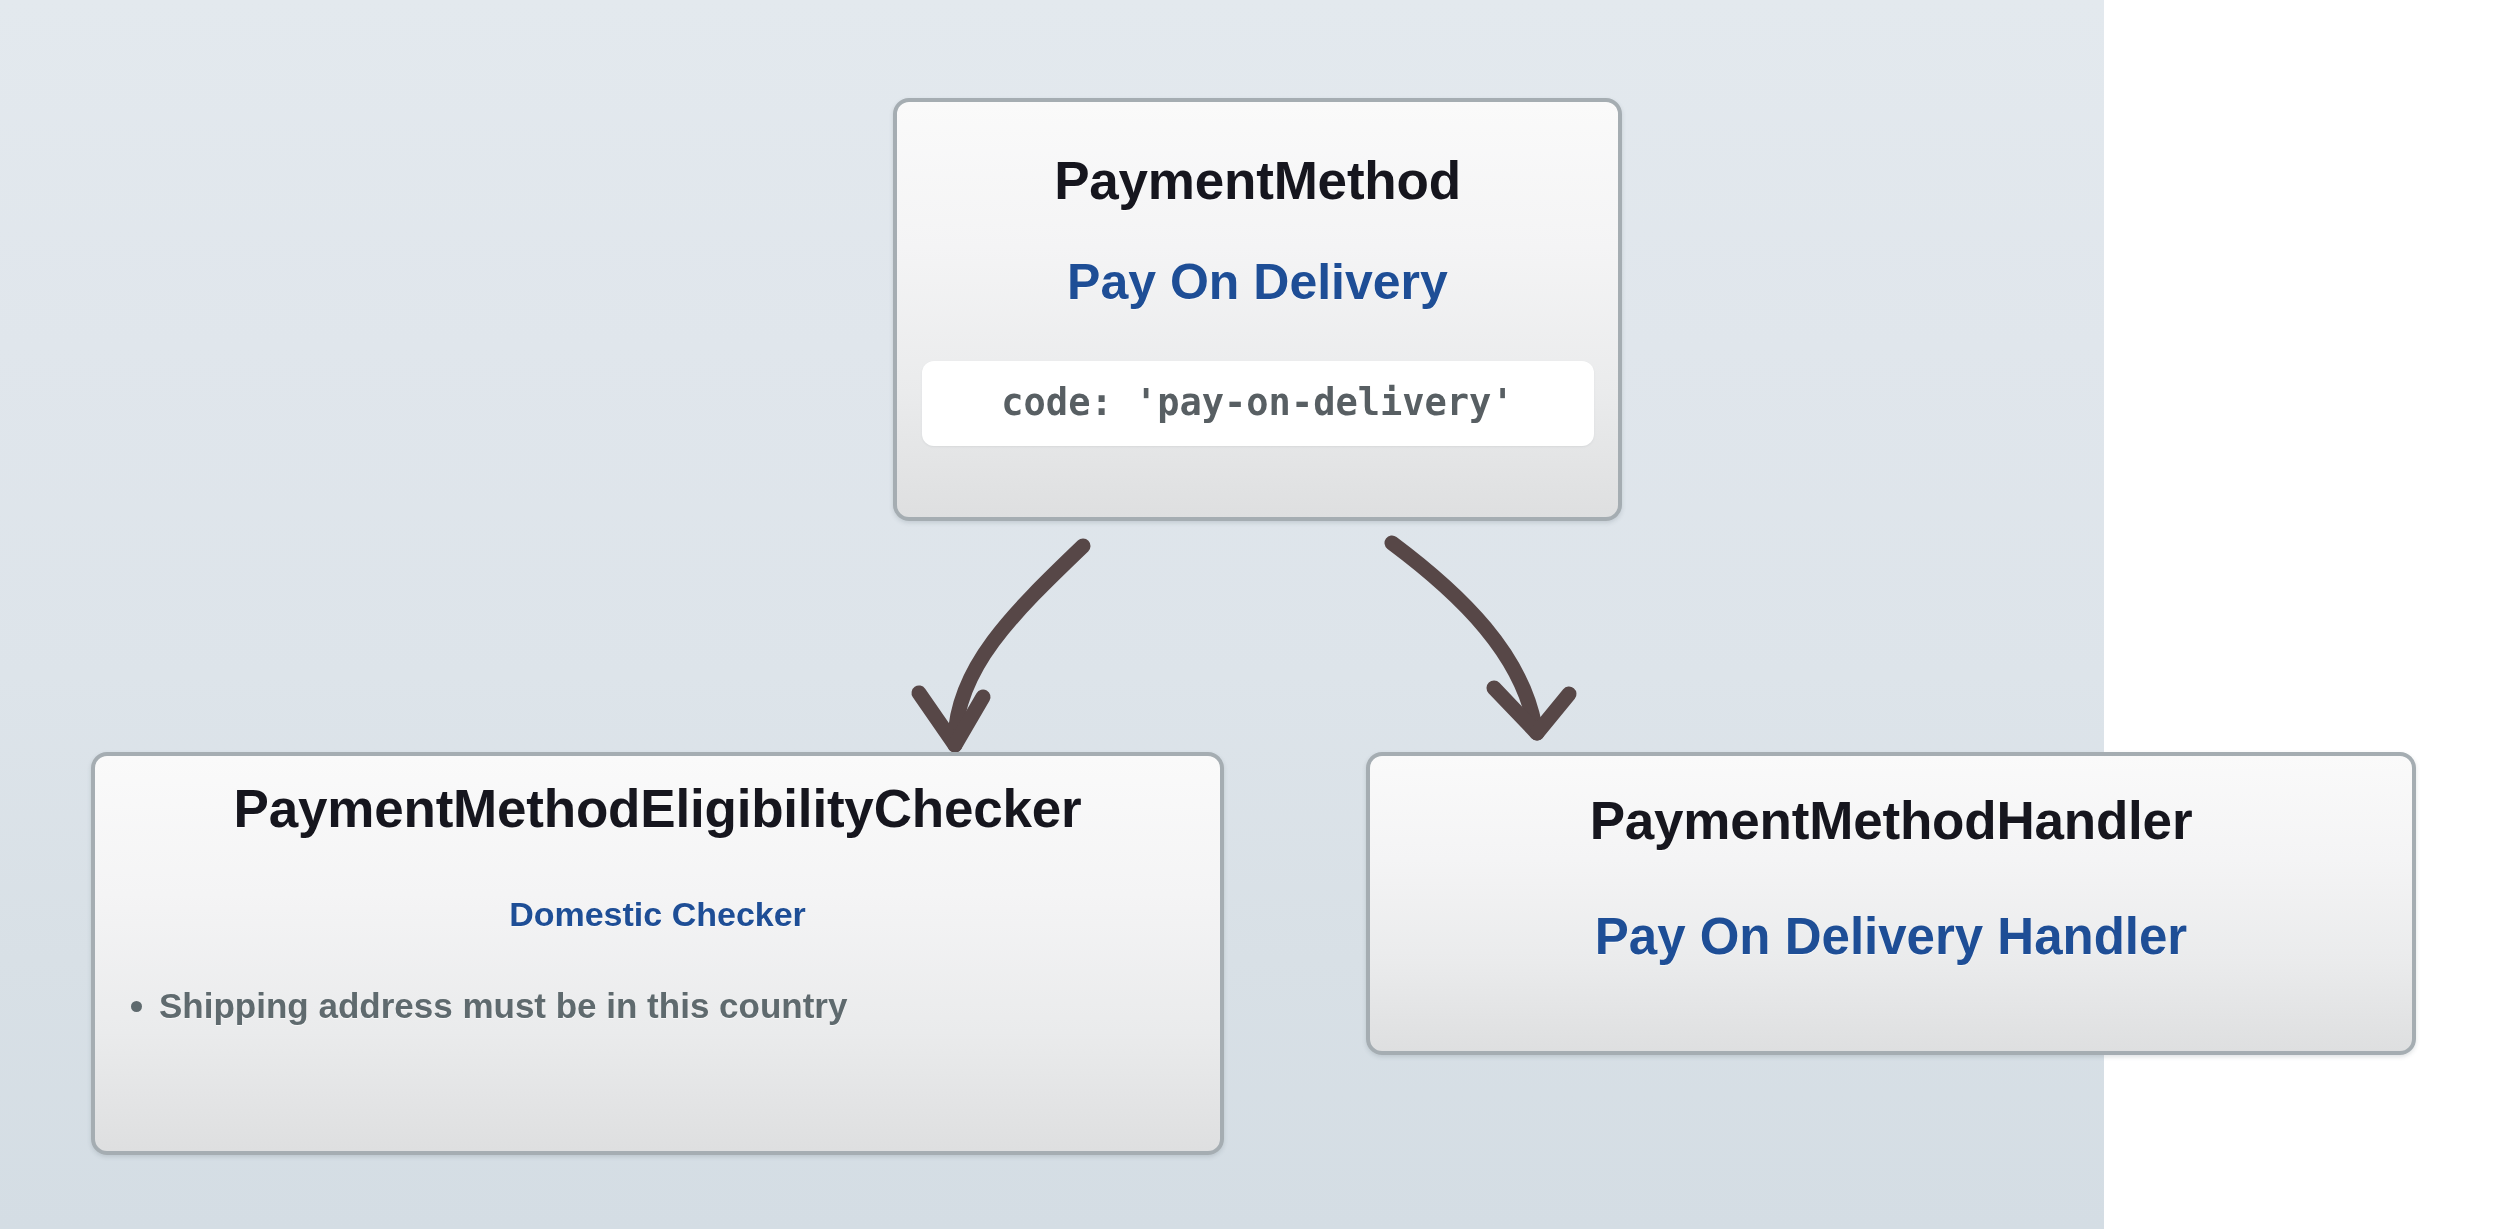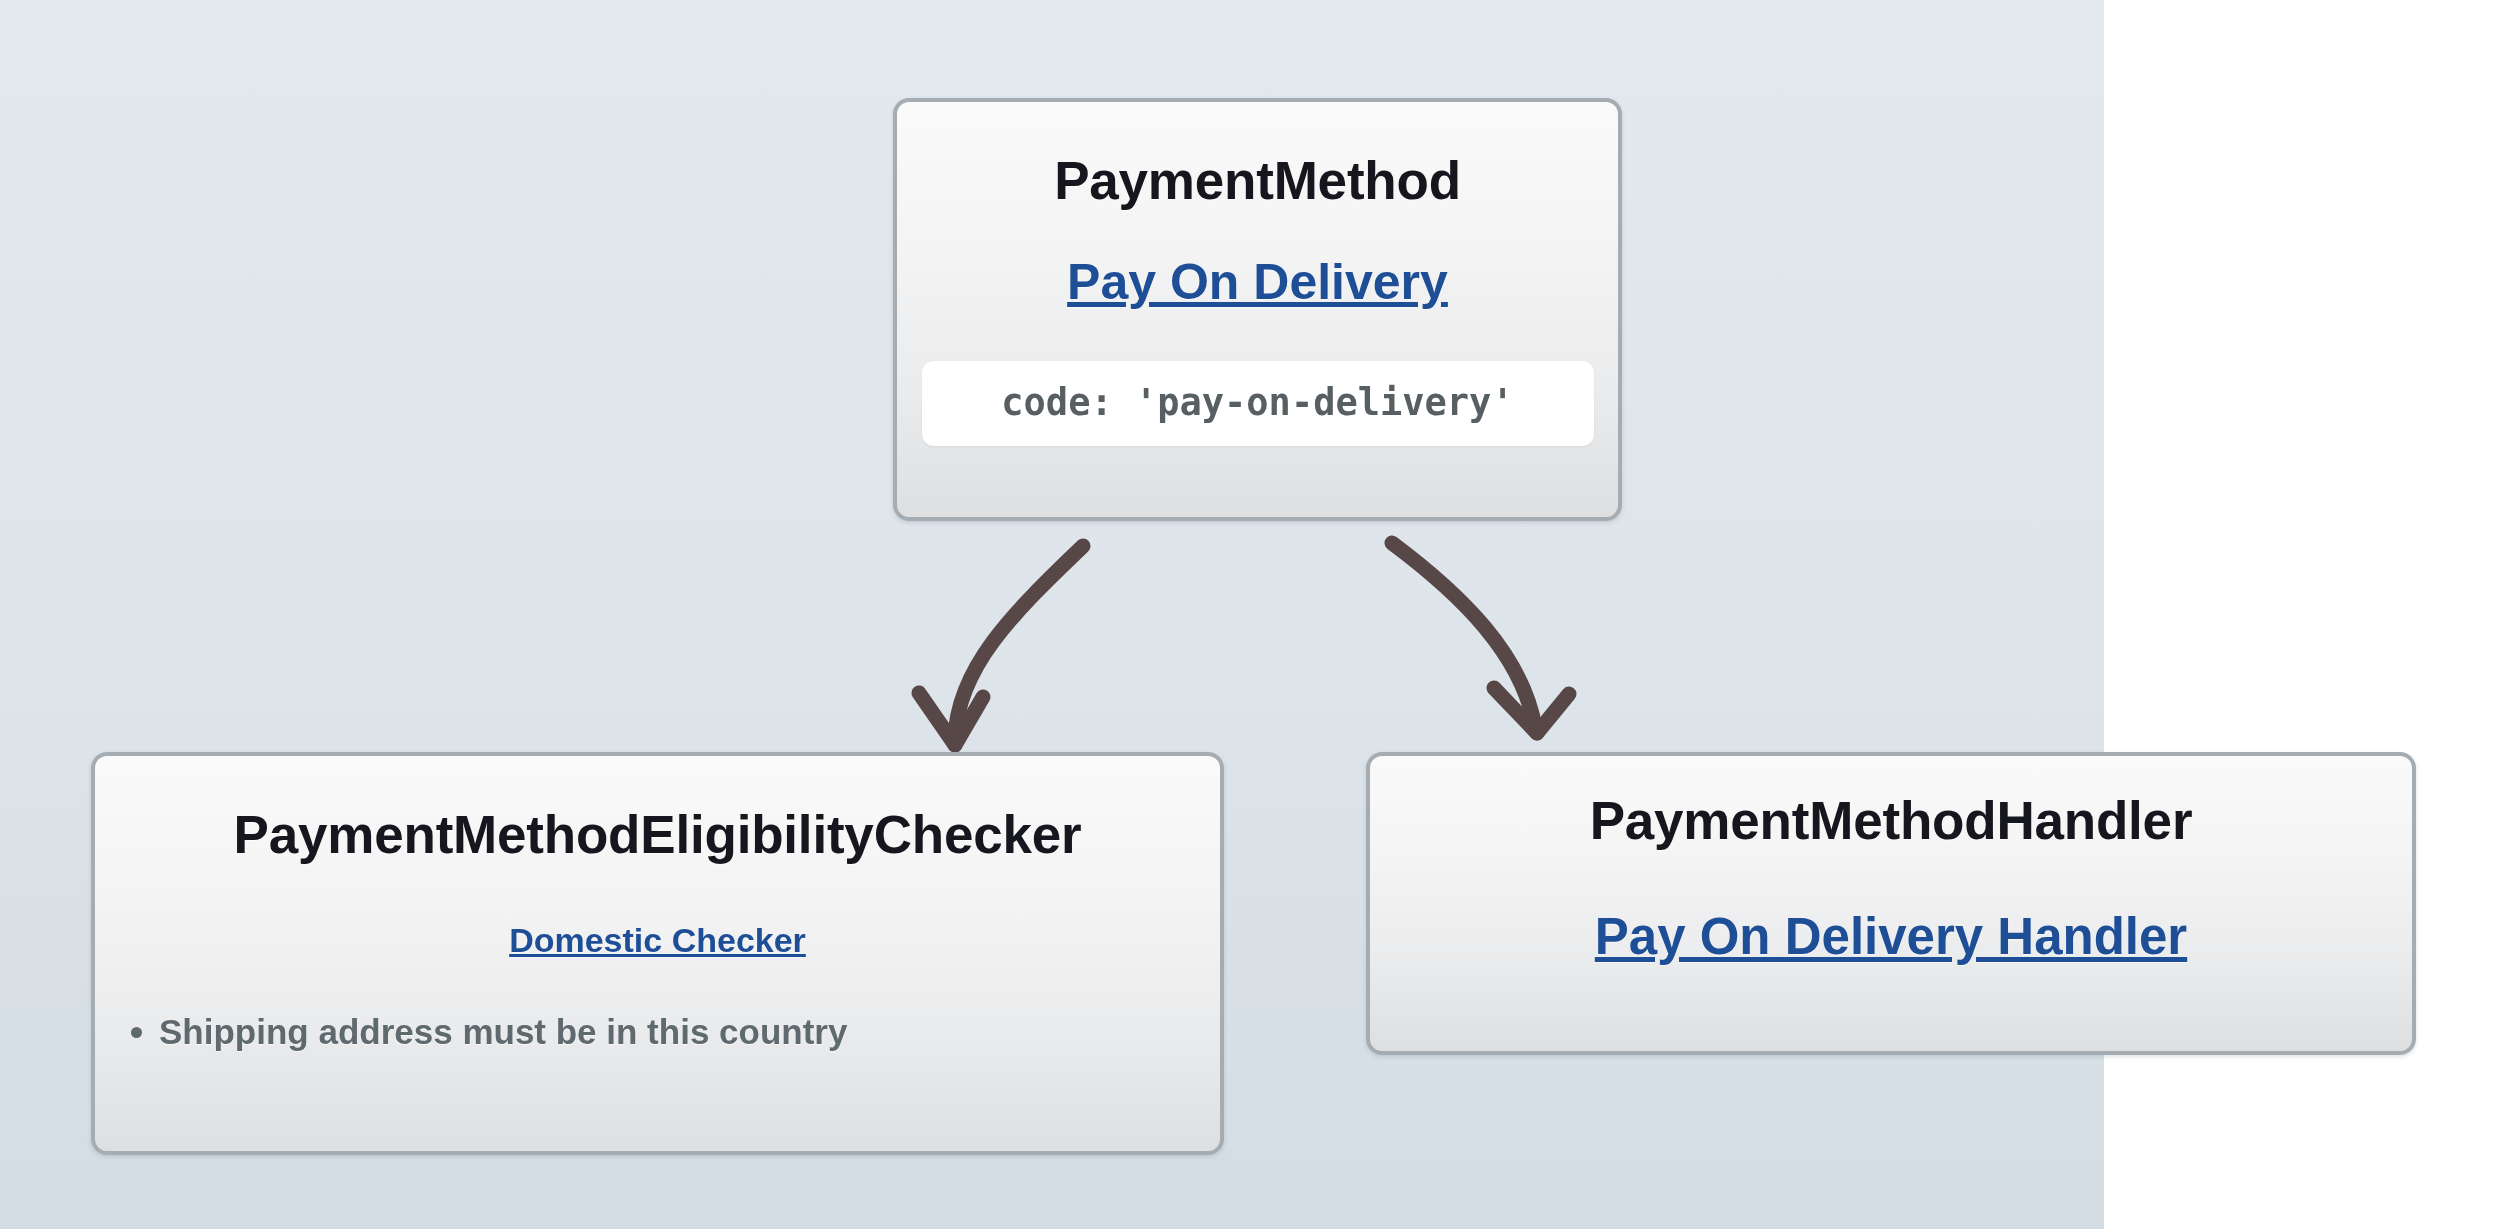--- a/index.html
+++ b/index.html
@@ -61,21 +61,20 @@
     white-space: nowrap;
     text-shadow: 0 1px 0 rgba(255,255,255,0.7);
   }
 
   .node-subtitle {
     color: #1e4e96;
     font-weight: bold;
     text-align: center;
     white-space: nowrap;
     text-shadow: 0 1px 0 rgba(255,255,255,0.6);
-    text-decoration: underline;
   }
 
   .code-chip {
     background: #ffffff;
     border-radius: 12px;
     color: #585f63;
     font-family: "DejaVu Sans Mono", "Liberation Mono", monospace;
     font-weight: bold;
     text-align: center;
     box-sizing: border-box;
@@ -123,21 +122,20 @@
     margin-top: 50px;
     padding: 20px 0 22px 0;
     font-size: 37px;
   }
 
   #node-eligibility-checker {
     left: 91px;
     top: 752px;
     width: 1133px;
     height: 403px;
-    padding-top: 26px;
   }
   #node-eligibility-checker .node-title { font-size: 53px; margin-top: 22px; }
   #node-eligibility-checker .node-subtitle { font-size: 34px; margin-top: 56px; }
   #node-eligibility-checker .bullet-list { margin-top: 52px; padding-left: 64px; }
   #node-eligibility-checker .bullet-item { font-size: 35px; }
 
   #node-payment-handler {
     left: 1366px;
     top: 752px;
     width: 1050px;

